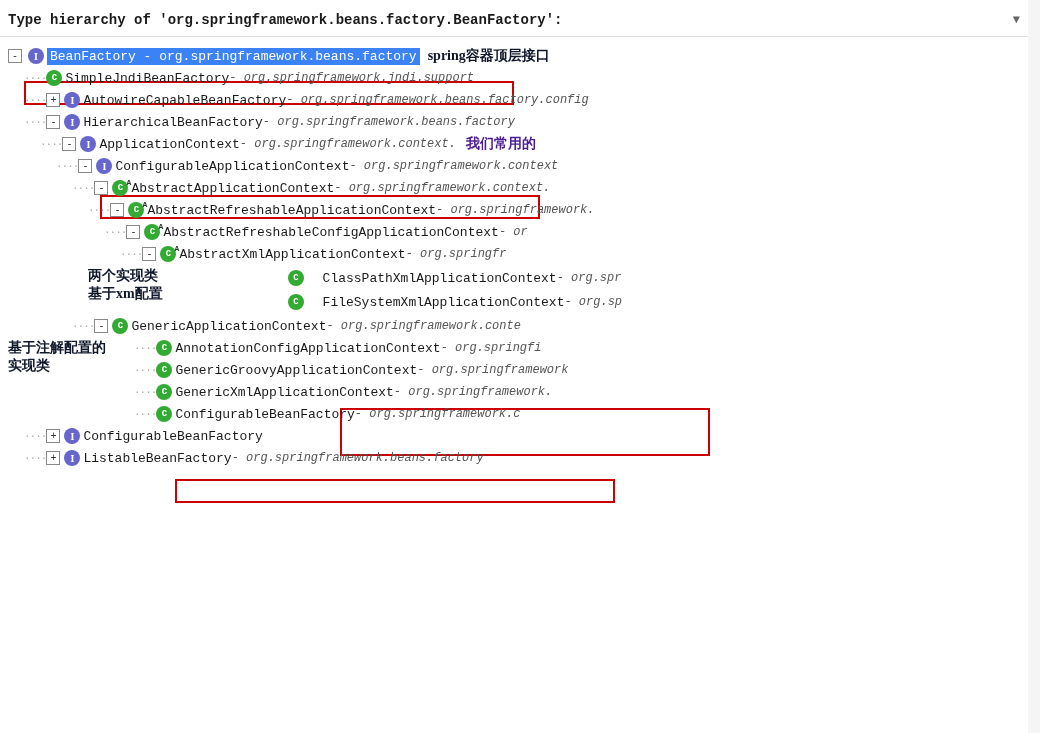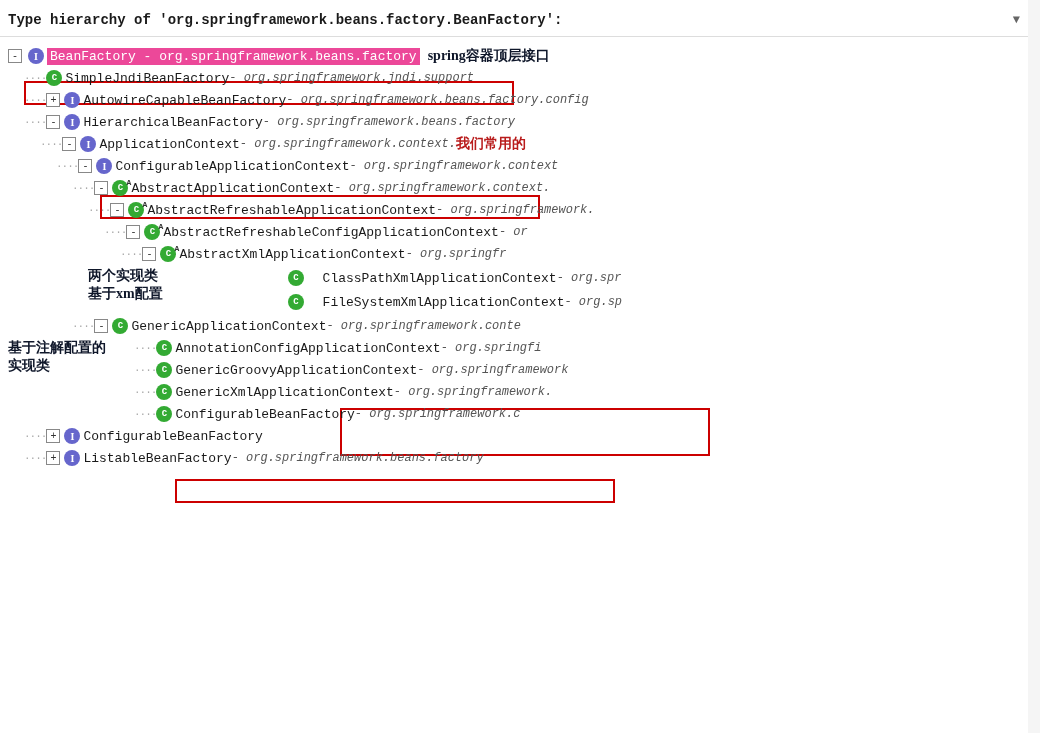--- a/index.html
+++ b/index.html
@@ -109,42 +109,43 @@
       font-size: 8px;
       color: #333;
       font-weight: bold;
       background: none;
     }
     .node-label {
       color: #1a1a1a;
       font-family: 'Courier New', Courier, monospace;
     }
     .node-label.selected {
-      background: #ec4899;
+      background: #3b82f6;
       color: white;
       padding: 1px 3px;
     }
     .node-package {
       color: #555;
       font-family: 'Courier New', Courier, monospace;
       font-size: 12px;
       font-style: italic;
     }
     .annotation-red {
       color: #0f172a;
       font-family: 'SimSun', '宋体', serif;
       font-size: 14px;
       font-weight: bold;
       margin-left: 8px;
     }
     .annotation-red-right {
-      color: #b91c1c;
+      color: #4c1d95;
       font-family: 'SimSun', '宋体', serif;
       font-size: 14px;
       font-weight: bold;
+      margin-left: 10px;
     }
 
     
     .highlight-box {
       position: absolute;
       border: 2px solid #cc0000;
       pointer-events: none;
     }
 
     

